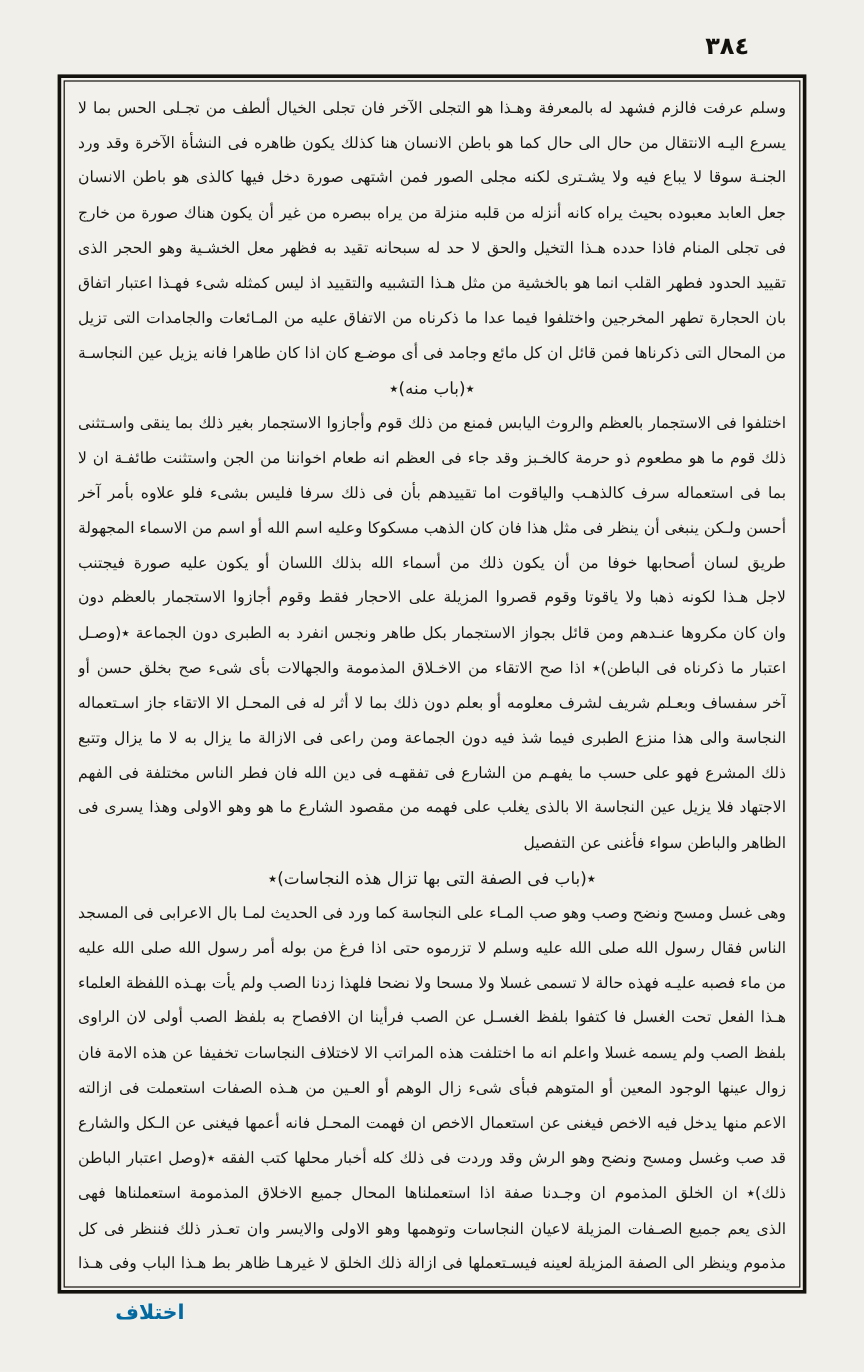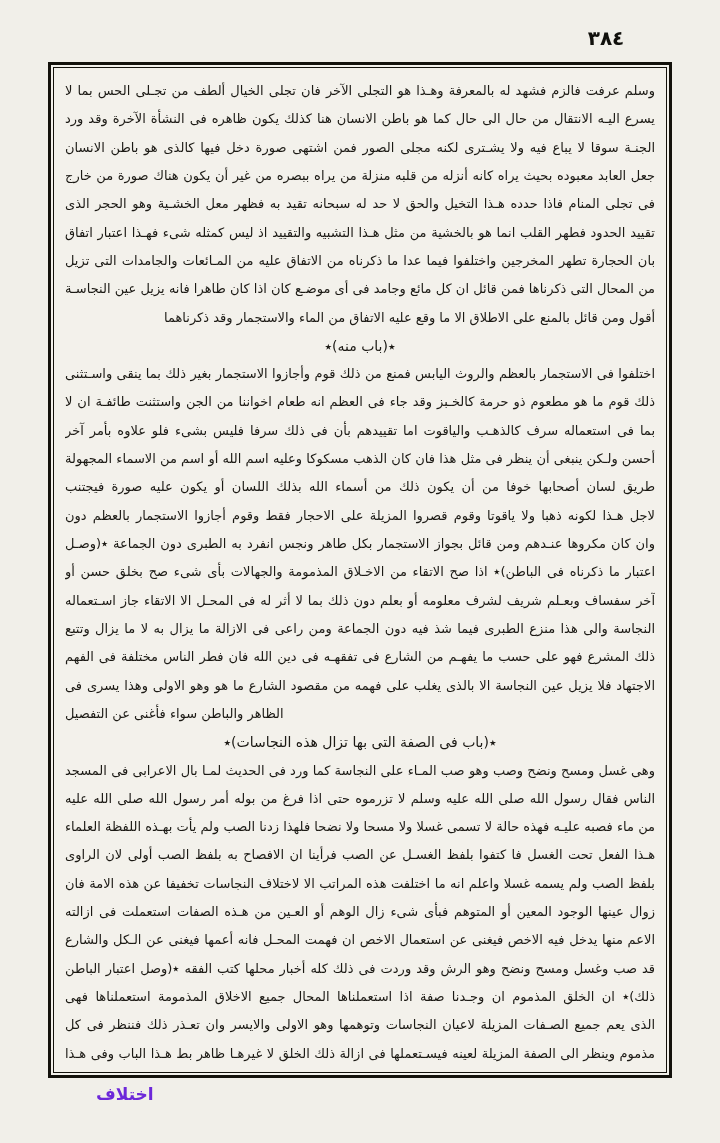--- a/index.html
+++ b/index.html
@@ -25,46 +25,45 @@
   .text-block{
     direction:rtl;height:100%;display:flex;flex-direction:column;
     justify-content:space-between;
   }
   .row{
     height:28.2px;line-height:28.2px;font-size:13px;
     overflow:hidden;white-space:normal;color:#1b1914;
   }
   .row.line{text-align:justify;text-align-last:justify;}
   .row.line-end{text-align:right;}
-  .row.line-center{text-align:left;}
+  .row.line-center{text-align:right;}
   .row.heading{
     text-align:center;text-align-last:center;font-weight:normal;font-size:14px;
   }
   .catchword{
     position:absolute;left:96px;top:1084px;
-    font-size:17px;font-weight:bold;direction:rtl;color:#6d28d9;
+    font-size:17px;font-weight:bold;direction:rtl;color:#0369a1;
   }
 </style>
 </head>
 <body>
 
 <div class="page-number">٣٨٤</div>
 
 <div class="frame">
   <div class="frame-inner">
     <div class="text-block">
         <div class="row line">وسلم عرفت فالزم فشهد له بالمعرفة وهـذا هو التجلى الآخر فان تجلى الخيال ألطف من تجـلى الحس بما لا يتقارب ولهذا</div>
         <div class="row line">يسرع اليـه الانتقال من حال الى حال كما هو باطن الانسان هنا كذلك يكون ظاهره فى النشأة الآخرة وقد ورد أن فى</div>
         <div class="row line">الجنـة سوقا لا يباع فيه ولا يشـترى لكنه مجلى الصور فمن اشتهى صورة دخل فيها كالذى هو باطن الانسان اليوم فاذا</div>
         <div class="row line">جعل العابد معبوده بحيث يراه كانه أنزله من قلبه منزلة من يراه ببصره من غير أن يكون هناك صورة من خارج كما كانت</div>
         <div class="row line">فى تجلى المنام فاذا حدده هـذا التخيل والحق لا حد له سبحانه تقيد به فظهر معل الخشـية وهو الحجر الذى ذكرنا من</div>
         <div class="row line">تقييد الحدود فطهر القلب انما هو بالخشية من مثل هـذا التشبيه والتقييد اذ ليس كمثله شىء فهـذا اعتبار اتفاق العلماء</div>
         <div class="row line">بان الحجارة تطهر المخرجين واختلفوا فيما عدا ما ذكرناه من الاتفاق عليه من المـائعات والجامدات التى تزيل النجاسات</div>
         <div class="row line">من المحال التى ذكرناها فمن قائل ان كل مائع وجامد فى أى موضـع كان اذا كان طاهرا فانه يزيل عين النجاسـة وبه</div>
-        <div class="row line-end">أقول ومن قائل بالمنع على الاطلاق الا ما وقع عليه الاتفاق من الماء والاستجمار وقد ذكرناهما</div>
         <div class="row heading">٭(باب منه)٭</div>
         <div class="row line">اختلفوا فى الاستجمار بالعظم والروث اليابس فمنع من ذلك قوم وأجازوا الاستجمار بغير ذلك بما ينقى واسـتثنى من</div>
         <div class="row line">ذلك قوم ما هو مطعوم ذو حرمة كالخـبز وقد جاء فى العظم انه طعام اخواننا من الجن واستثنت طائفـة ان لا يستجمر</div>
         <div class="row line">بما فى استعماله سرف كالذهـب والياقوت اما تقييدهم بأن فى ذلك سرفا فليس بشىء فلو علاوه بأمر آخر يعـقل كان</div>
         <div class="row line">أحسن ولـكن ينبغى أن ينظر فى مثل هذا فان كان الذهب مسكوكا وعليه اسم الله أو اسم من الاسماء المجهولة عنـده من</div>
         <div class="row line">طريق لسان أصحابها خوفا من أن يكون ذلك من أسماء الله بذلك اللسان أو يكون عليه صورة فيجتنب الاستجمار به</div>
         <div class="row line">لاجل هـذا لكونه ذهبا ولا ياقوتا وقوم قصروا المزيلة على الاحجار فقط وقوم أجازوا الاستجمار بالعظم دون الروث</div>
         <div class="row line">وان كان مكروها عنـدهم ومن قائل بجواز الاستجمار بكل طاهر ونجس انفرد به الطبرى دون الجماعة ٭(وصـل فى</div>
         <div class="row line">اعتبار ما ذكرناه فى الباطن)٭ اذا صح الاتقاء من الاخـلاق المذمومة والجهالات بأى شىء صح بخلق حسن أو بخلق</div>
         <div class="row line">آخر سفساف وبعـلم شريف لشرف معلومه أو بعلم دون ذلك بما لا أثر له فى المحـل الا الاتقاء جاز اسـتعماله فى ازالة هذه</div>

